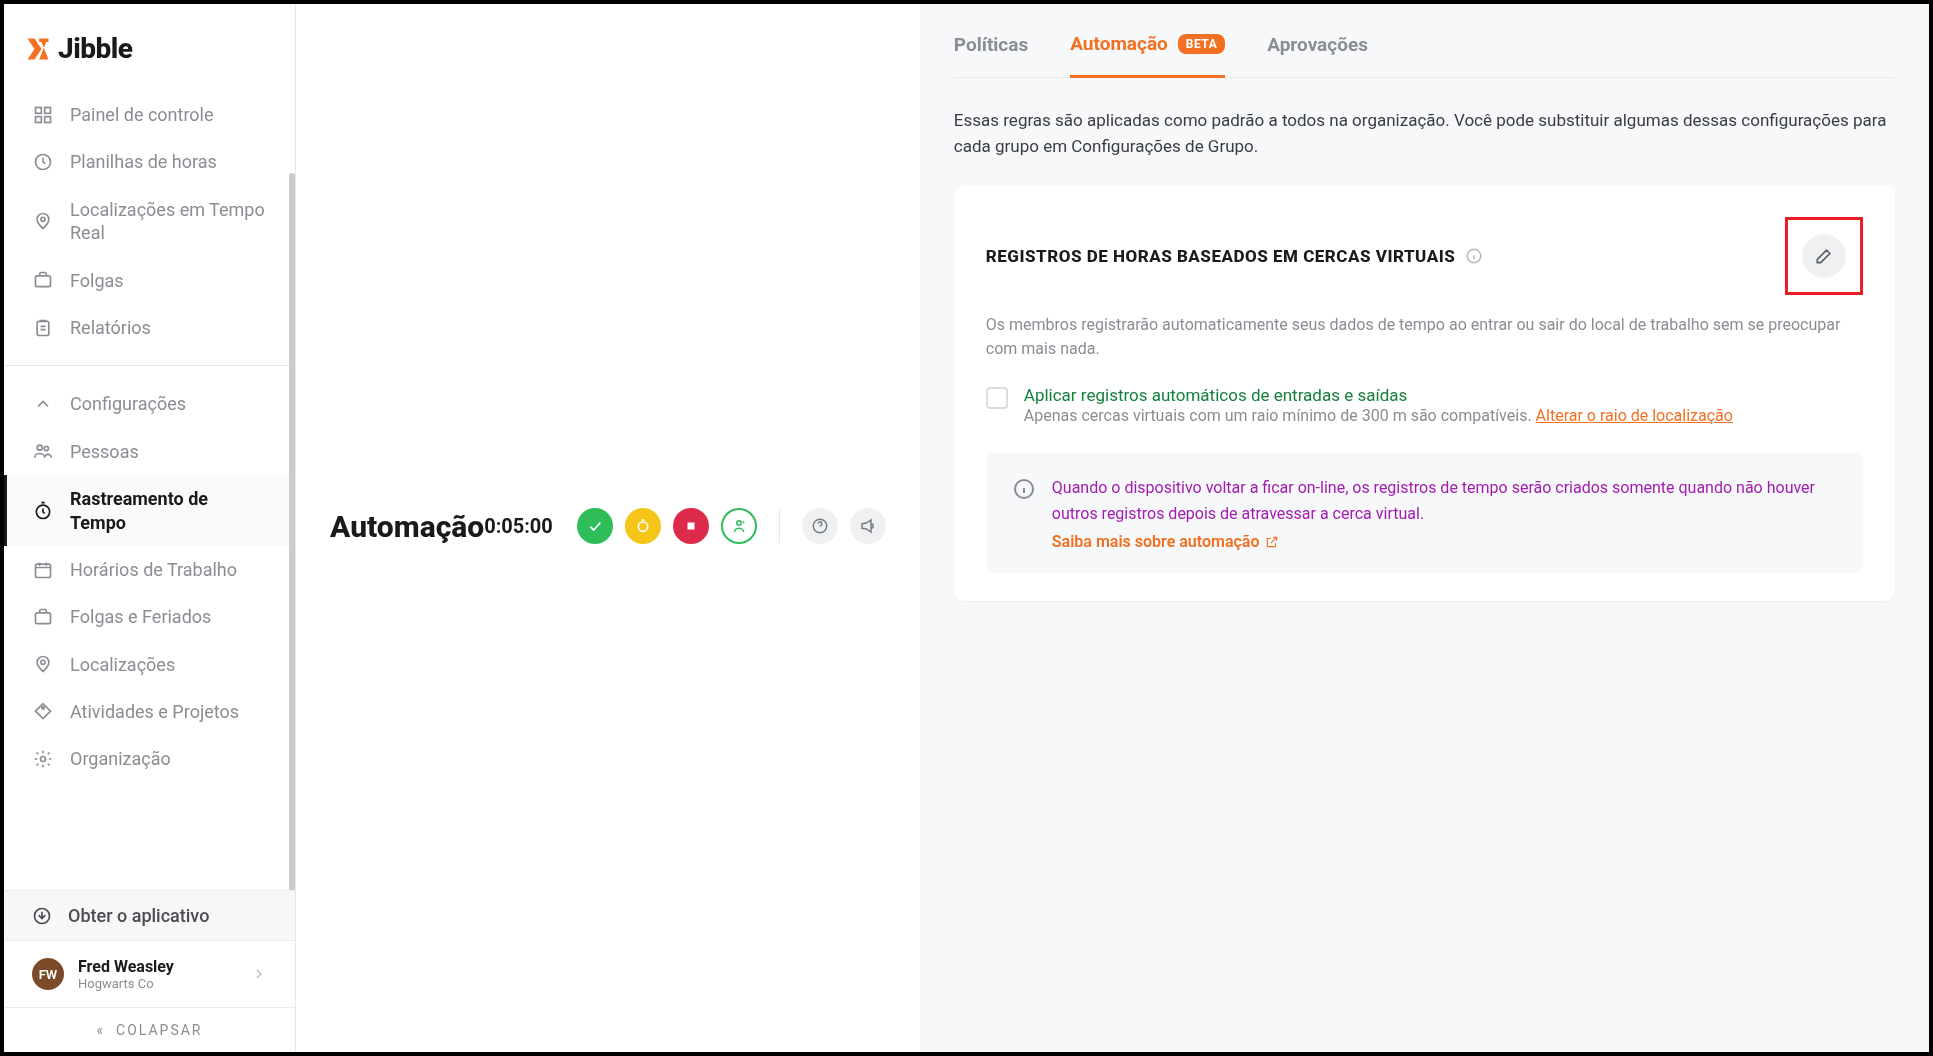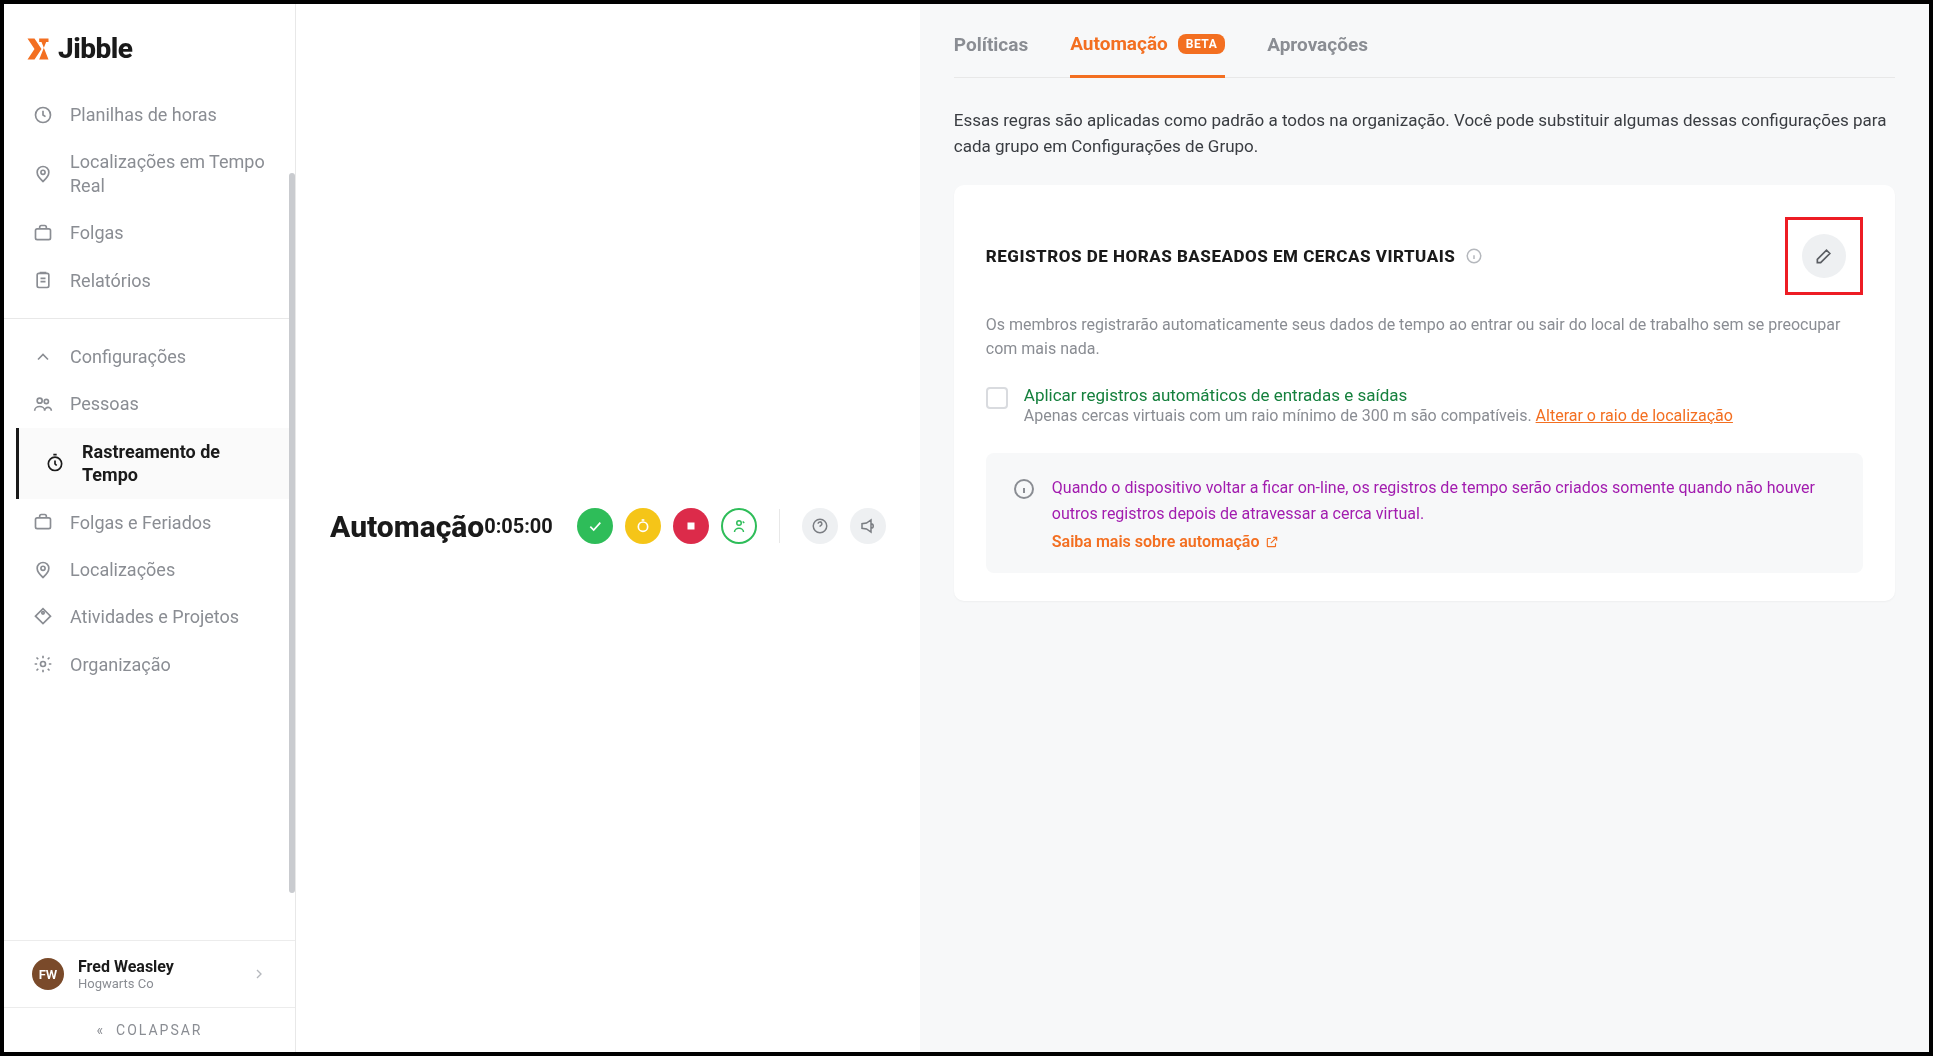--- a/index.html
+++ b/index.html
@@ -8,21 +8,21 @@
     
     .sidebar { width: 292px; border-right: 1px solid #e8e8e8; display: flex; flex-direction: column; background: #fff; }
     .logo-wrap { padding: 28px 20px 22px; }
     .logo { display: flex; align-items: center; gap: 6px; }
     .logo-icon { width: 28px; height: 28px; }
     .logo-text { font-size: 28px; font-weight: 800; color: #1a1a1a; letter-spacing: -0.5px; }
     
     .nav-section { padding: 4px 0; }
     .nav-divider { height: 1px; background: #e8e8e8; margin: 10px 0; }
     .nav-item { display: flex; align-items: center; gap: 16px; padding: 12px 28px; color: #8a8d93; cursor: pointer; font-size: 18px; }
-    .nav-item.active { color: #1a1a1a; font-weight: 700; border-left: 3px solid #1a1a1a; padding-left: 25px; background: #fafafa; margin-left: 12px; }
+    .nav-item.active { color: #1a1a1a; font-weight: 700; border-left: 3px solid #1a1a1a; padding-left: 25px; background: #fafafa; }
     .nav-item .nav-icon { width: 22px; height: 22px; flex-shrink: 0; display: flex; align-items: center; justify-content: center; }
     .nav-item .nav-label { line-height: 1.3; }
     
     .get-app { display: flex; align-items: center; gap: 16px; padding: 14px 28px; color: #494c52; font-size: 18px; font-weight: 500; background: #f7f7f8; cursor: pointer; border-top: 1px solid #ececec; }
     
     .user-row { display: flex; align-items: center; gap: 14px; padding: 16px 28px; border-top: 1px solid #ececec; cursor: pointer; }
     .avatar { width: 32px; height: 32px; border-radius: 50%; background: #7a4a2a; display:flex; align-items:center; justify-content:center; color:#fff; font-size:13px; font-weight:600; }
     .user-meta { flex: 1; }
     .user-name { font-size: 16px; font-weight: 700; color: #1a1a1a; }
     .user-org { font-size: 13px; color: #8a8d93; }
@@ -92,20 +92,31 @@
         </svg>
       <span class="logo-text">Jibble</span>
     </div>
   </div>
   <div class="sidebar-inner">
     <div class="nav-scroll">
       <div class="nav-section">
         <div class="nav-item">
           <span class="nav-icon">
               <svg width="20" height="20" viewBox="0 0 24 24" fill="none" stroke="currentColor" stroke-width="2">
+                <rect x="3" y="3" width="7" height="7"></rect>
+                <rect x="14" y="3" width="7" height="7"></rect>
+                <rect x="3" y="14" width="7" height="7"></rect>
+                <rect x="14" y="14" width="7" height="7"></rect>
+              </svg>
+            </span>
+          <span class="nav-label">Painel de controle</span>
+        </div>
+        <div class="nav-item">
+          <span class="nav-icon">
+              <svg width="20" height="20" viewBox="0 0 24 24" fill="none" stroke="currentColor" stroke-width="2">
                 <circle cx="12" cy="12" r="9"></circle>
                 <path d="M12 7v5l3 2"></path>
               </svg>
             </span>
           <span class="nav-label">Planilhas de horas</span>
         </div>
         <div class="nav-item">
           <span class="nav-icon">
               <svg width="20" height="20" viewBox="0 0 24 24" fill="none" stroke="currentColor" stroke-width="2">
                 <path d="M12 21s-7-6-7-11a7 7 0 1 1 14 0c0 5-7 11-7 11z"></path>
@@ -159,20 +170,29 @@
               <svg width="20" height="20" viewBox="0 0 24 24" fill="none" stroke="currentColor" stroke-width="2">
                 <circle cx="12" cy="13" r="8"></circle>
                 <path d="M12 9v4l2 2M10 2h4"></path>
               </svg>
             </span>
           <span class="nav-label">Rastreamento de Tempo</span>
         </div>
         <div class="nav-item">
           <span class="nav-icon">
               <svg width="20" height="20" viewBox="0 0 24 24" fill="none" stroke="currentColor" stroke-width="2">
+                <rect x="3" y="5" width="18" height="16" rx="2"></rect>
+                <path d="M3 9h18M8 3v4M16 3v4"></path>
+              </svg>
+            </span>
+          <span class="nav-label">Horários de Trabalho</span>
+        </div>
+        <div class="nav-item">
+          <span class="nav-icon">
+              <svg width="20" height="20" viewBox="0 0 24 24" fill="none" stroke="currentColor" stroke-width="2">
                 <rect x="3" y="7" width="18" height="13" rx="2"></rect>
                 <path d="M8 7V5a2 2 0 0 1 2-2h4a2 2 0 0 1 2 2v2"></path>
               </svg>
             </span>
           <span class="nav-label">Folgas e Feriados</span>
         </div>
         <div class="nav-item">
           <span class="nav-icon">
               <svg width="20" height="20" viewBox="0 0 24 24" fill="none" stroke="currentColor" stroke-width="2">
                 <path d="M12 21s-7-6-7-11a7 7 0 1 1 14 0c0 5-7 11-7 11z"></path>
@@ -194,20 +214,29 @@
           <span class="nav-icon">
               <svg width="20" height="20" viewBox="0 0 24 24" fill="none" stroke="currentColor" stroke-width="2">
                 <circle cx="12" cy="12" r="3"></circle>
                 <path d="M12 2v3M12 19v3M4.2 4.2l2.1 2.1M17.7 17.7l2.1 2.1M2 12h3M19 12h3M4.2 19.8l2.1-2.1M17.7 6.3l2.1-2.1"></path>
               </svg>
             </span>
           <span class="nav-label">Organização</span>
         </div>
       </div>
       <div class="scroll-thumb"></div>
+    </div>
+    <div class="get-app">
+      <span class="nav-icon">
+          <svg width="20" height="20" viewBox="0 0 24 24" fill="none" stroke="currentColor" stroke-width="2">
+            <circle cx="12" cy="12" r="9"></circle>
+            <path d="M12 7v7M8 11l4 4 4-4"></path>
+          </svg>
+        </span>
+      <span>Obter o aplicativo</span>
     </div>
     <div class="user-row">
       <div class="avatar">FW</div>
       <div class="user-meta">
         <div class="user-name">Fred Weasley</div>
         <div class="user-org">Hogwarts Co</div>
       </div>
       <span class="chev">
           <svg width="16" height="16" viewBox="0 0 24 24" fill="none" stroke="currentColor" stroke-width="2">
             <path d="M9 6l6 6-6 6"></path>

